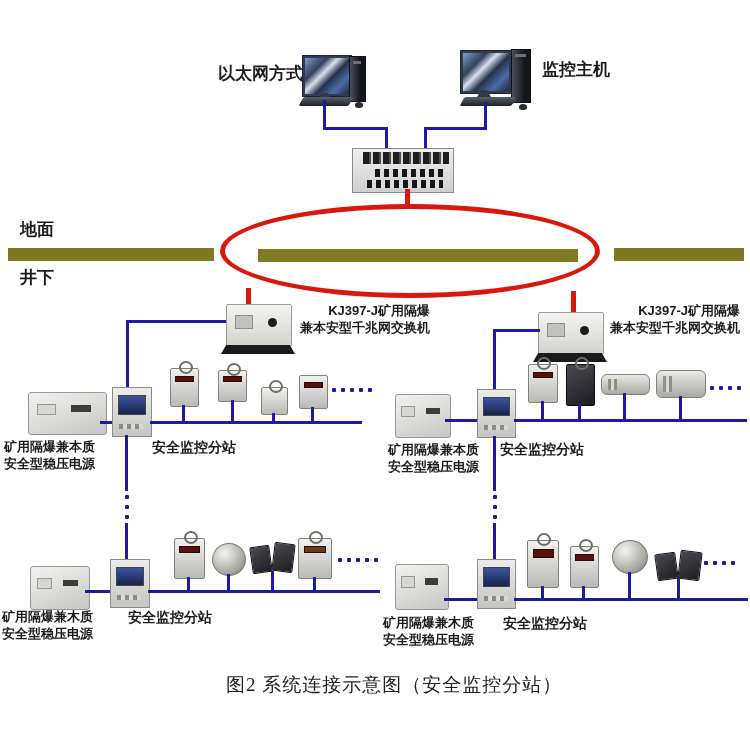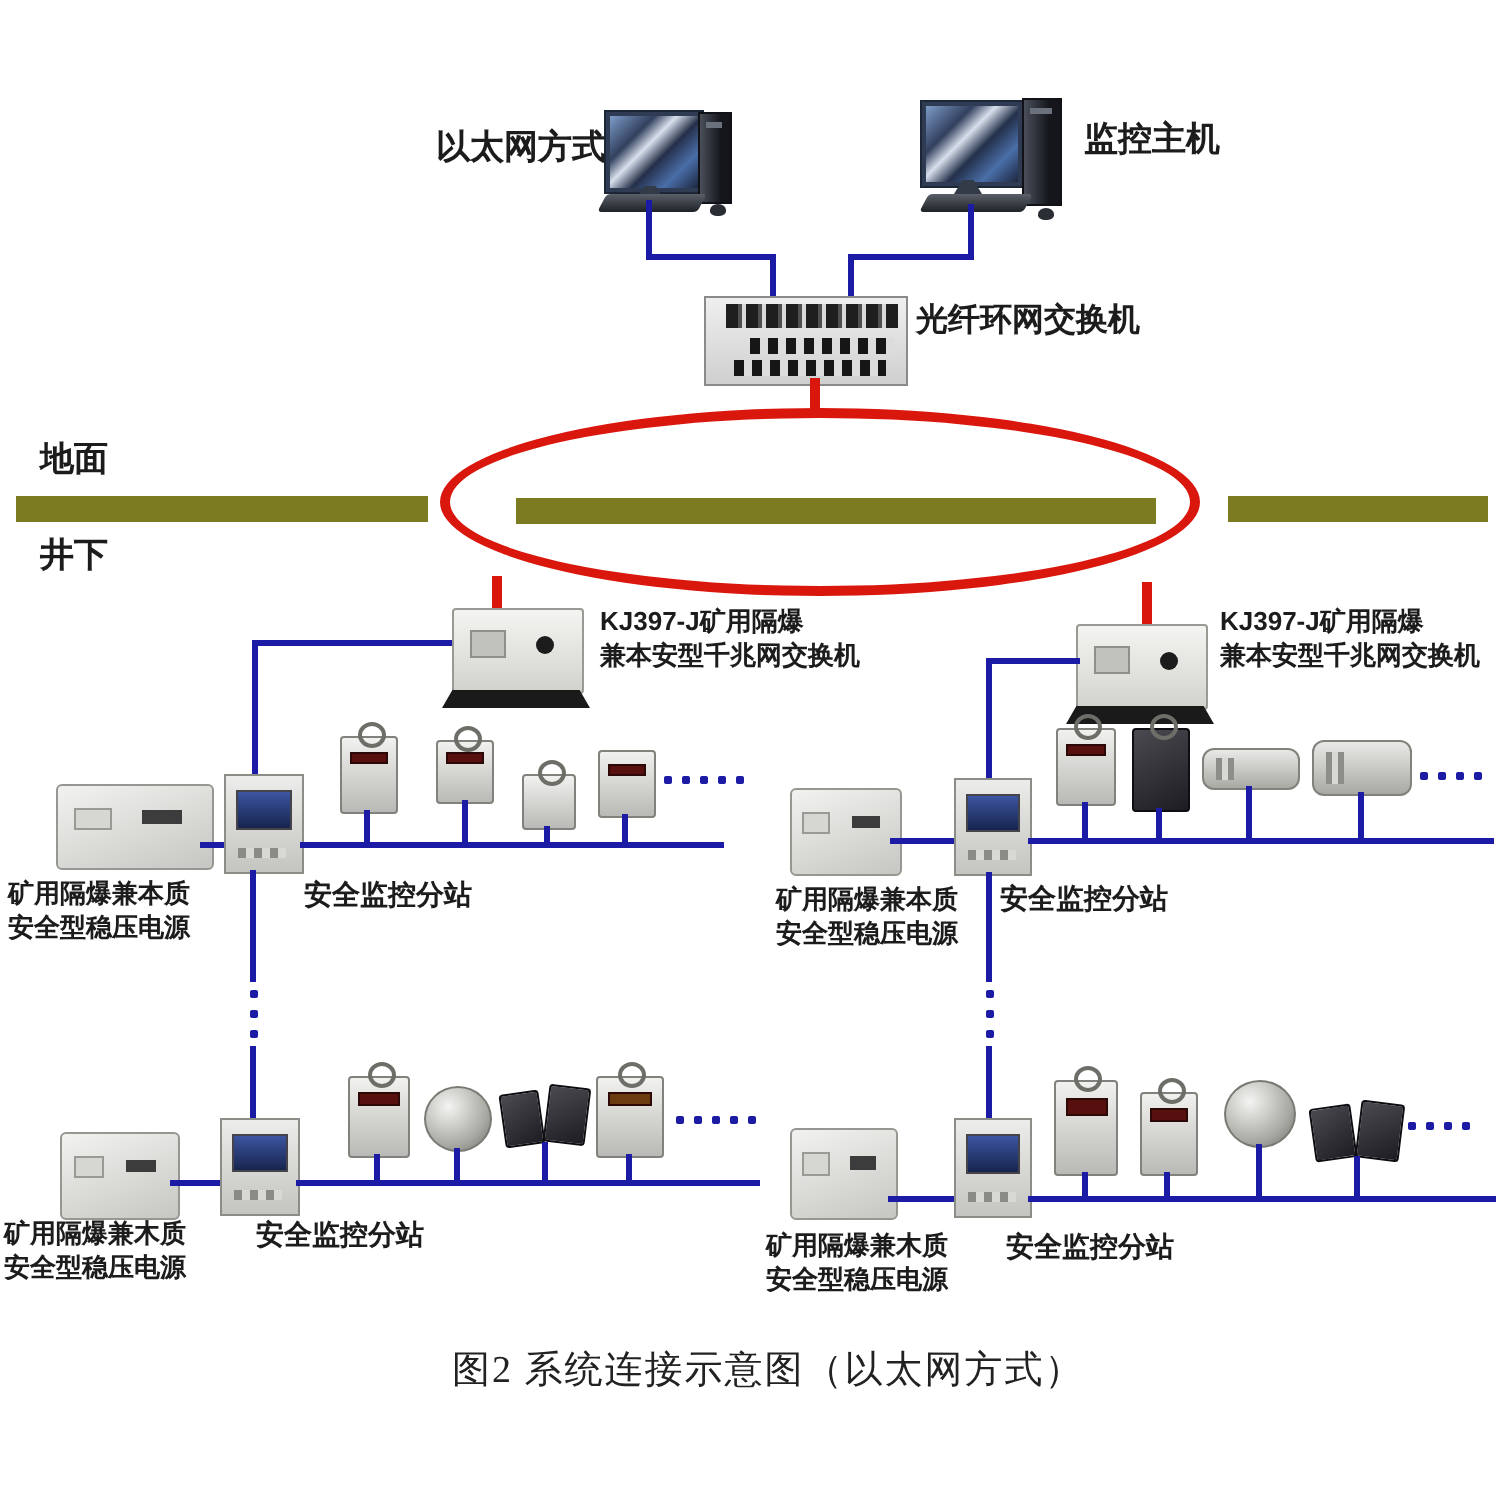--- a/index.html
+++ b/index.html
@@ -2,21 +2,21 @@
 <html><head>
 <meta charset="utf-8">
 <style>
   html,body{margin:0;padding:0;background:#ffffff;}
   #canvas{
     position:relative;width:750px;height:750px;background:#ffffff;overflow:hidden;
     font-family:"Liberation Sans",sans-serif;color:#1c1c1c;
     --wire-blue:#1b1ba6;--ring-red:#da170d;--bar-olive:#7d7b21;--text-dark:#1c1c1c;
   }
   .lbl{position:absolute;font-weight:bold;color:var(--text-dark);white-space:nowrap;}
-  .lbl2{line-height:17px;}
+  .lbl2{line-height:17px;text-align:right;}
   
   .h-wire{position:absolute;height:3px;background:var(--wire-blue);}
   .v-wire{position:absolute;width:3px;background:var(--wire-blue);}
   .v-red{position:absolute;width:5px;background:var(--ring-red);}
   
   .ellipse{position:absolute;border:5px solid var(--ring-red);border-radius:50%;background:transparent;}
   .bar{position:absolute;height:13px;background:var(--bar-olive);}
   
   .pc-monitor{position:absolute;background:#2f3b52;border:1px solid #1d2637;padding:2px;}
   .pc-screen{width:100%;height:100%;background:linear-gradient(135deg,#7d9cc9 0%,#32405e 28%,#d8e0ec 42%,#24304a 58%,#4a6ea8 78%,#1c2740 100%);}
@@ -85,21 +85,20 @@
   <div class="v-wire" style="left:385px;top:127px;height:23px;"></div>
   <div class="v-wire" style="left:484px;top:102px;height:28px;"></div>
   <div class="h-wire" style="left:424px;top:127px;width:63px;"></div>
   <div class="v-wire" style="left:424px;top:127px;height:23px;"></div>
 
   <div class="eth" style="left:352px;top:148px;width:100px;height:43px;">
     <div class="eth-top"></div>
     <div class="eth-ports" style="left:22px;right:6px;top:20px;"></div>
     <div class="eth-ports" style="left:14px;right:10px;top:31px;"></div>
   </div>
-  <div class="lbl" style="left:458px;top:150px;font-size:16px;">光纤环网交换机</div>
 
   <div class="v-red" style="left:405px;top:189px;height:19px;"></div>
 
   <div class="lbl" style="left:20px;top:218px;font-size:17px;">地面</div>
   <div class="lbl" style="left:20px;top:266px;font-size:17px;">井下</div>
   <div class="bar" style="left:8px;top:248px;width:206px;"></div>
   <div class="bar" style="left:258px;top:249px;width:320px;"></div>
   <div class="bar" style="left:614px;top:248px;width:130px;"></div>
 
   <div class="ellipse" style="left:220px;top:204px;width:370px;height:84px;"></div>
@@ -278,15 +277,15 @@
       <span></span>
       <span></span>
     </div>
 
   <div class="lbl lbl2" style="left:383px;top:614px;font-size:13px;">
     <div>矿用隔爆兼木质</div>
     <div>安全型稳压电源</div>
   </div>
   <div class="lbl" style="left:503px;top:615px;font-size:14px;">安全监控分站</div>
 
-  <div class="caption" style="left:226px;top:672px;">图2 系统连接示意图（以太网方式）</div>
+  <div class="caption" style="left:226px;top:672px;">图2 系统连接示意图（安全监控分站）</div>
 
 </div>
 
 </body></html>

